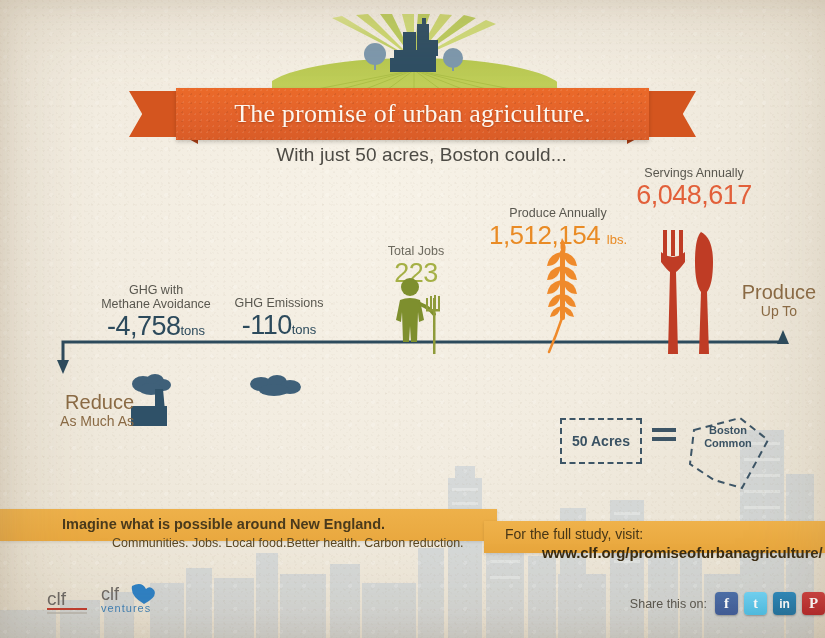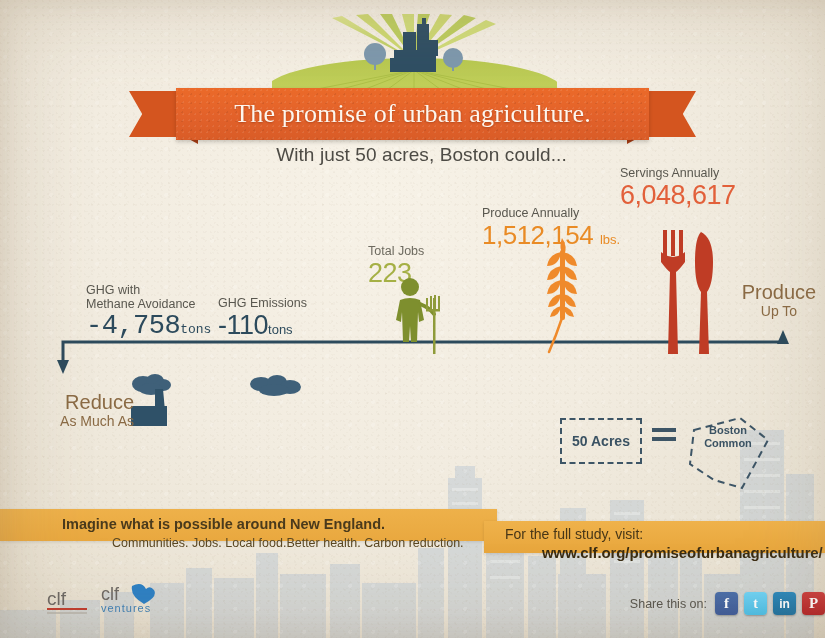--- a/index.html
+++ b/index.html
@@ -60,27 +60,27 @@
     font-family:"Liberation Serif",serif;font-size:26px;color:#fdf6ee;
     letter-spacing:.2px;text-shadow:0 1px 2px rgba(120,40,10,.45);
   }
 
   #subtitle{
     position:absolute;left:0;right:0;top:144px;text-align:center;
     font-size:19px;color:#4d4b45;letter-spacing:.1px;
   }
 
   
-  .stat{position:absolute;text-align:left;}
+  .stat{position:absolute;text-align:center;}
   .stat .cap{font-size:12.5px;color:#59574f;line-height:14px;}
   .stat .val{font-weight:400;letter-spacing:-.5px;}
   .unit{font-size:13px;letter-spacing:0;}
 
   #stat-ghg-methane{left:86px;top:283px;width:140px;}
-  #stat-ghg-methane .val{font-size:27px;color:#2c4a5c;font-family:Liberation Mono, monospace;}
+  #stat-ghg-methane .val{font-size:27px;color:#2c4a5c;}
   #stat-ghg-emissions{left:218px;top:296px;width:122px;}
   #stat-ghg-emissions .val{font-size:27px;color:#2c4a5c;}
 
   #stat-jobs{left:368px;top:244px;width:96px;}
   #stat-jobs .cap{color:#6d6a5f;}
   #stat-jobs .val{font-size:27px;color:#a5b045;}
 
   #stat-produce{left:482px;top:206px;width:152px;}
   #stat-produce .val{font-size:26px;color:#e98b25;}
   #stat-produce .unit{color:#e98b25;}

